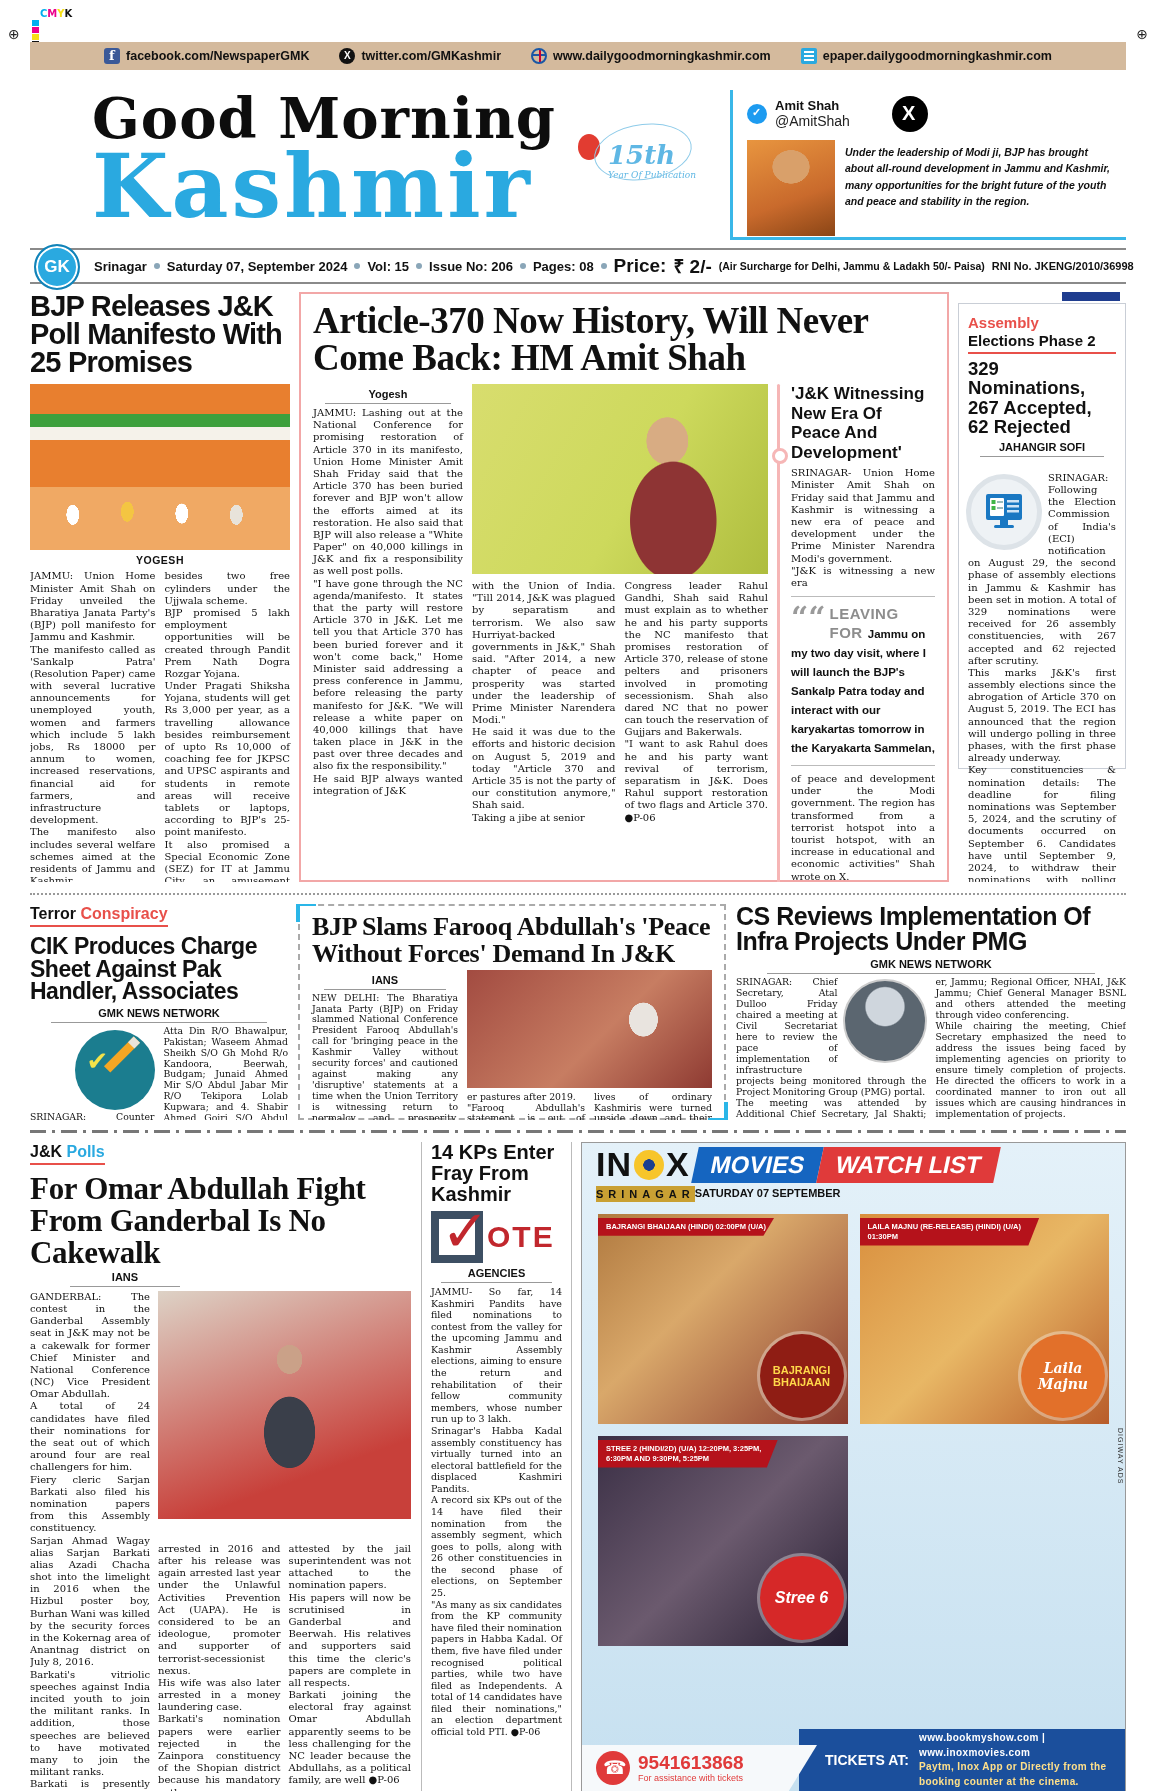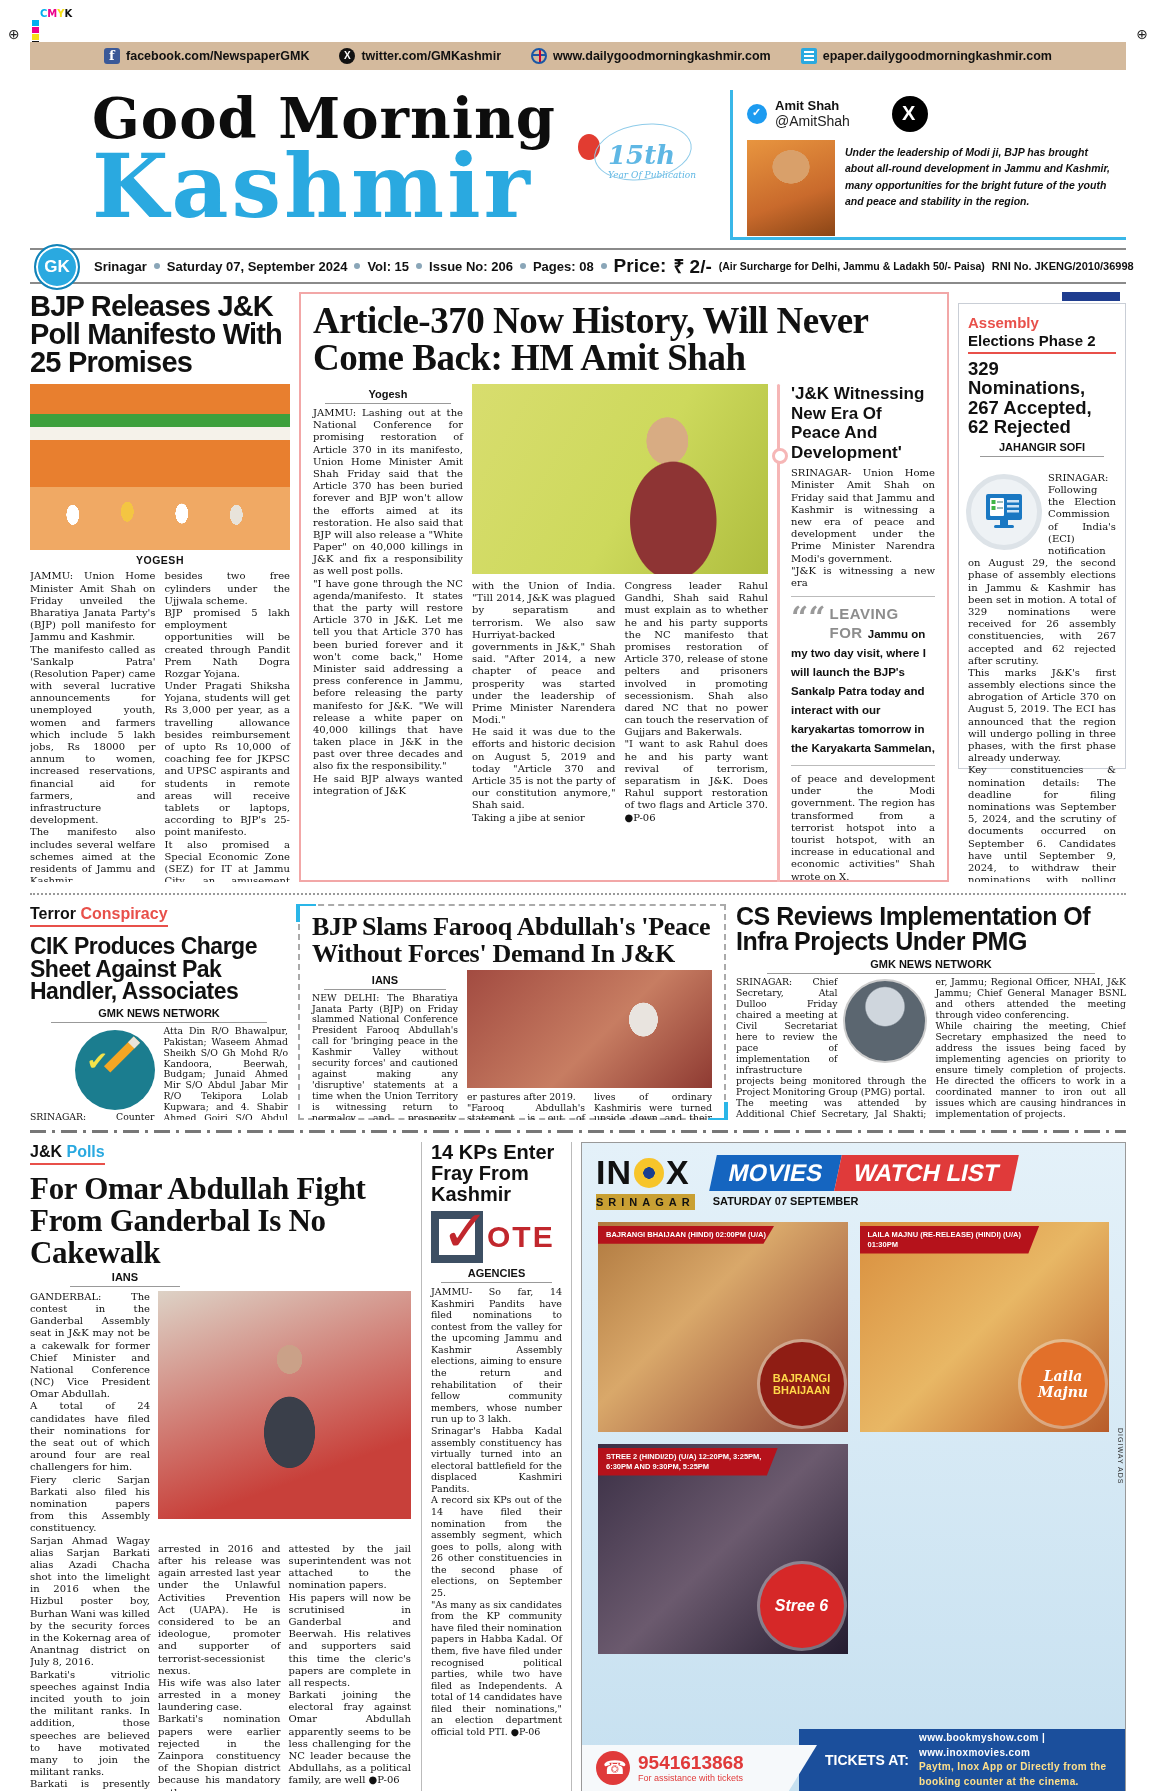--- a/index.html
+++ b/index.html
@@ -141,21 +141,21 @@
   .kps { width:150px; flex:none; padding:0 9px; border-right:1px solid #bbb; }
   .kps h2 { font:bold 20px "Liberation Sans",sans-serif; line-height:1.05; margin-bottom:6px; }
   .kps .body-txt { font-size:9.5px; }
   .vote-wrap { display:flex; align-items:center; margin:6px 0 4px; }
   .vote-box { width:52px; height:52px; border:8px solid #3d4f63; position:relative; flex:none; }
   .vote-box::after { content:"✓"; position:absolute; color:#c1272d; font:bold 58px "DejaVu Sans",sans-serif; left:2px; top:-22px; }
   .vote-rest { color:#c1272d; font:bold 30px "Liberation Sans",sans-serif; letter-spacing:2px; margin-left:4px; }
 
   
   .inox-ad { flex:1; margin-left:9px; border:1px solid #999; position:relative; background:linear-gradient(180deg,#e4f1f9,#c6e0f0); overflow:hidden; }
-  .ad-head { display:flex; padding:10px 14px 2px; gap:18px; }
+  .ad-head { display:flex; padding:2px 14px 2px; gap:0; }
   .inox-logo { font:bold 34px "Liberation Sans",sans-serif; letter-spacing:1px; display:flex; align-items:center; }
   .inox-sun { width:30px; height:30px; border-radius:50%; background:radial-gradient(circle,#1a3f8f 0 26%,#f7c52a 28% 70%,#f09a1a 72% 100%); margin:0 2px; }
   .srinagar { background:#c9a033; color:#111; font:bold 11px "Liberation Sans",sans-serif; letter-spacing:5px; text-align:center; padding:2px 0; margin-top:2px; }
   .banners { flex:1; padding-top:2px; }
   .banner-row { display:flex; }
   .bn { color:#fff; font:bold 24px "Liberation Sans",sans-serif; padding:4px 16px; transform:skewX(-12deg); }
   .bn1 { background:#1565c0; } .bn2 { background:#e03a3a; }
   .ad-date { font:bold 11px "Liberation Sans",sans-serif; margin-top:4px; color:#111; }
   .movie-grid { display:grid; grid-template-columns:1fr 1fr; gap:12px; padding:10px 16px 6px; }
   .card { position:relative; height:210px; }

